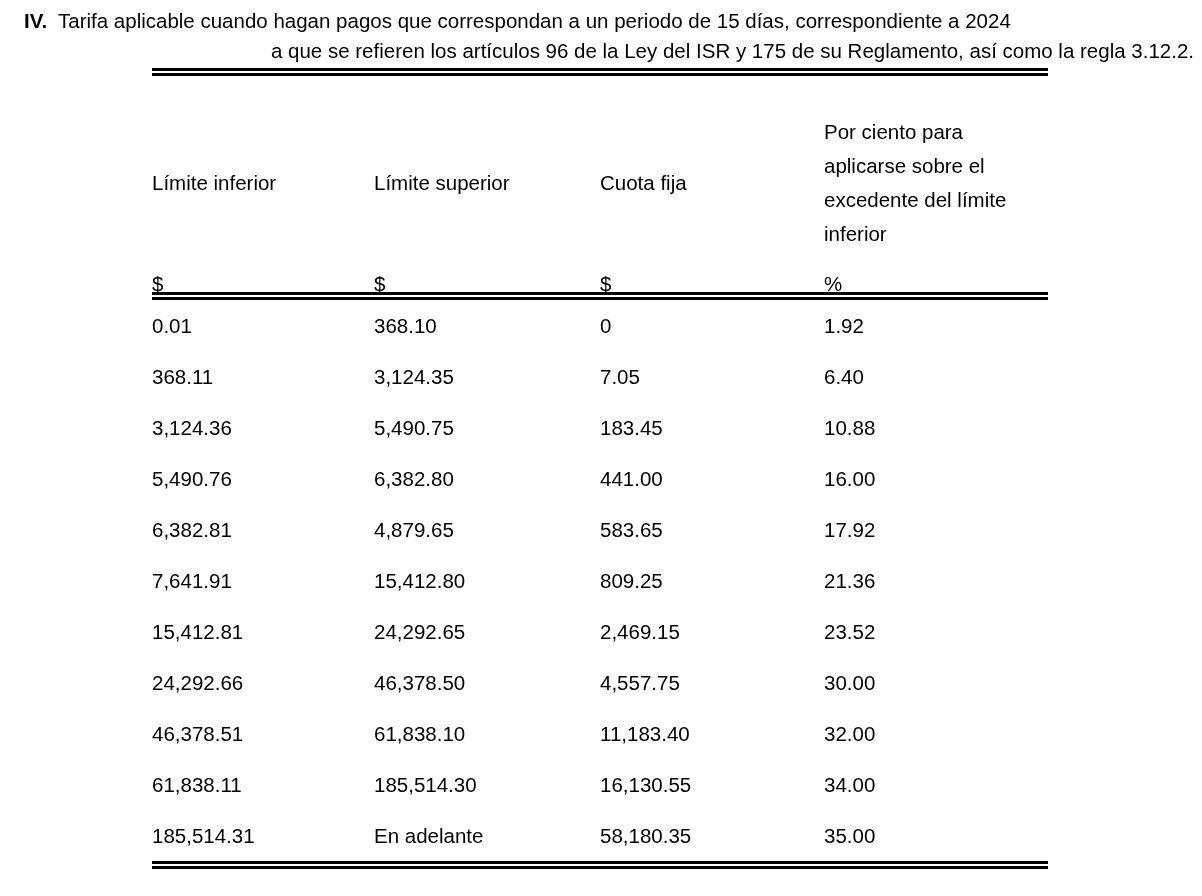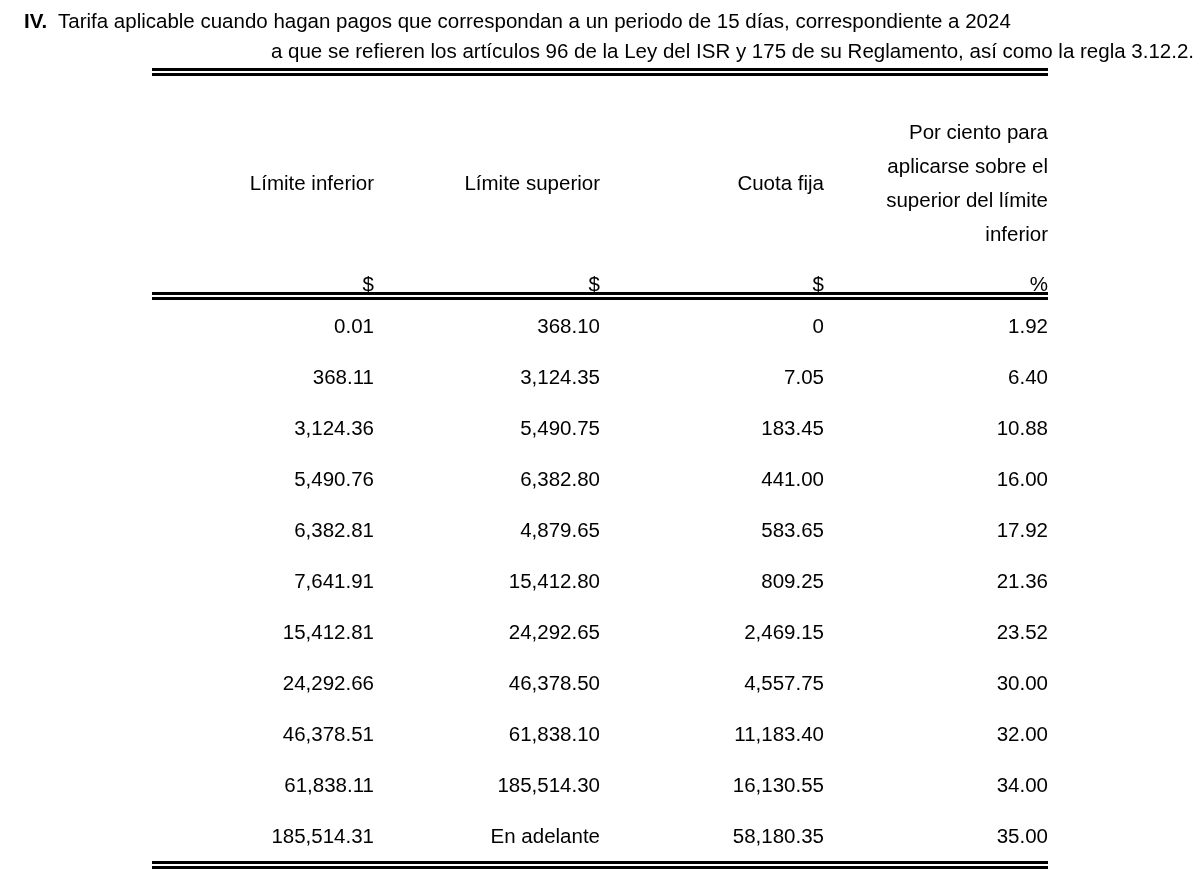--- a/index.html
+++ b/index.html
@@ -76,21 +76,21 @@
     height: 170px;
     align-items: center;
   }
   .head-row-units {
     top: 192px;
     height: 32px;
     align-items: center;
   }
 
   .cell {
-    text-align: right;
+    text-align: left;
     font-size: 20.5px;
     line-height: 34px;
   }
   .c1 { flex: 0 0 222px; }
   .c2 { flex: 0 0 226px; }
   .c3 { flex: 0 0 224px; }
   .c4 { flex: 0 0 224px; }
 
   .head-label {
     font-size: 20.5px;
@@ -138,21 +138,21 @@
       </div>
       <div class="cell c2 head-label">
         <span class="hl">Límite superior</span>
       </div>
       <div class="cell c3 head-label">
         <span class="hl">Cuota fija</span>
       </div>
       <div class="cell c4 head-label">
         <span class="hl">Por ciento para</span>
         <span class="hl">aplicarse sobre el</span>
-        <span class="hl">superior del límite</span>
+        <span class="hl">excedente del límite</span>
         <span class="hl">inferior</span>
       </div>
     </div>
 
     <div class="head-row head-row-units">
       <div class="cell c1 unit">$</div>
       <div class="cell c2 unit">$</div>
       <div class="cell c3 unit">$</div>
       <div class="cell c4 unit">%</div>
     </div>

